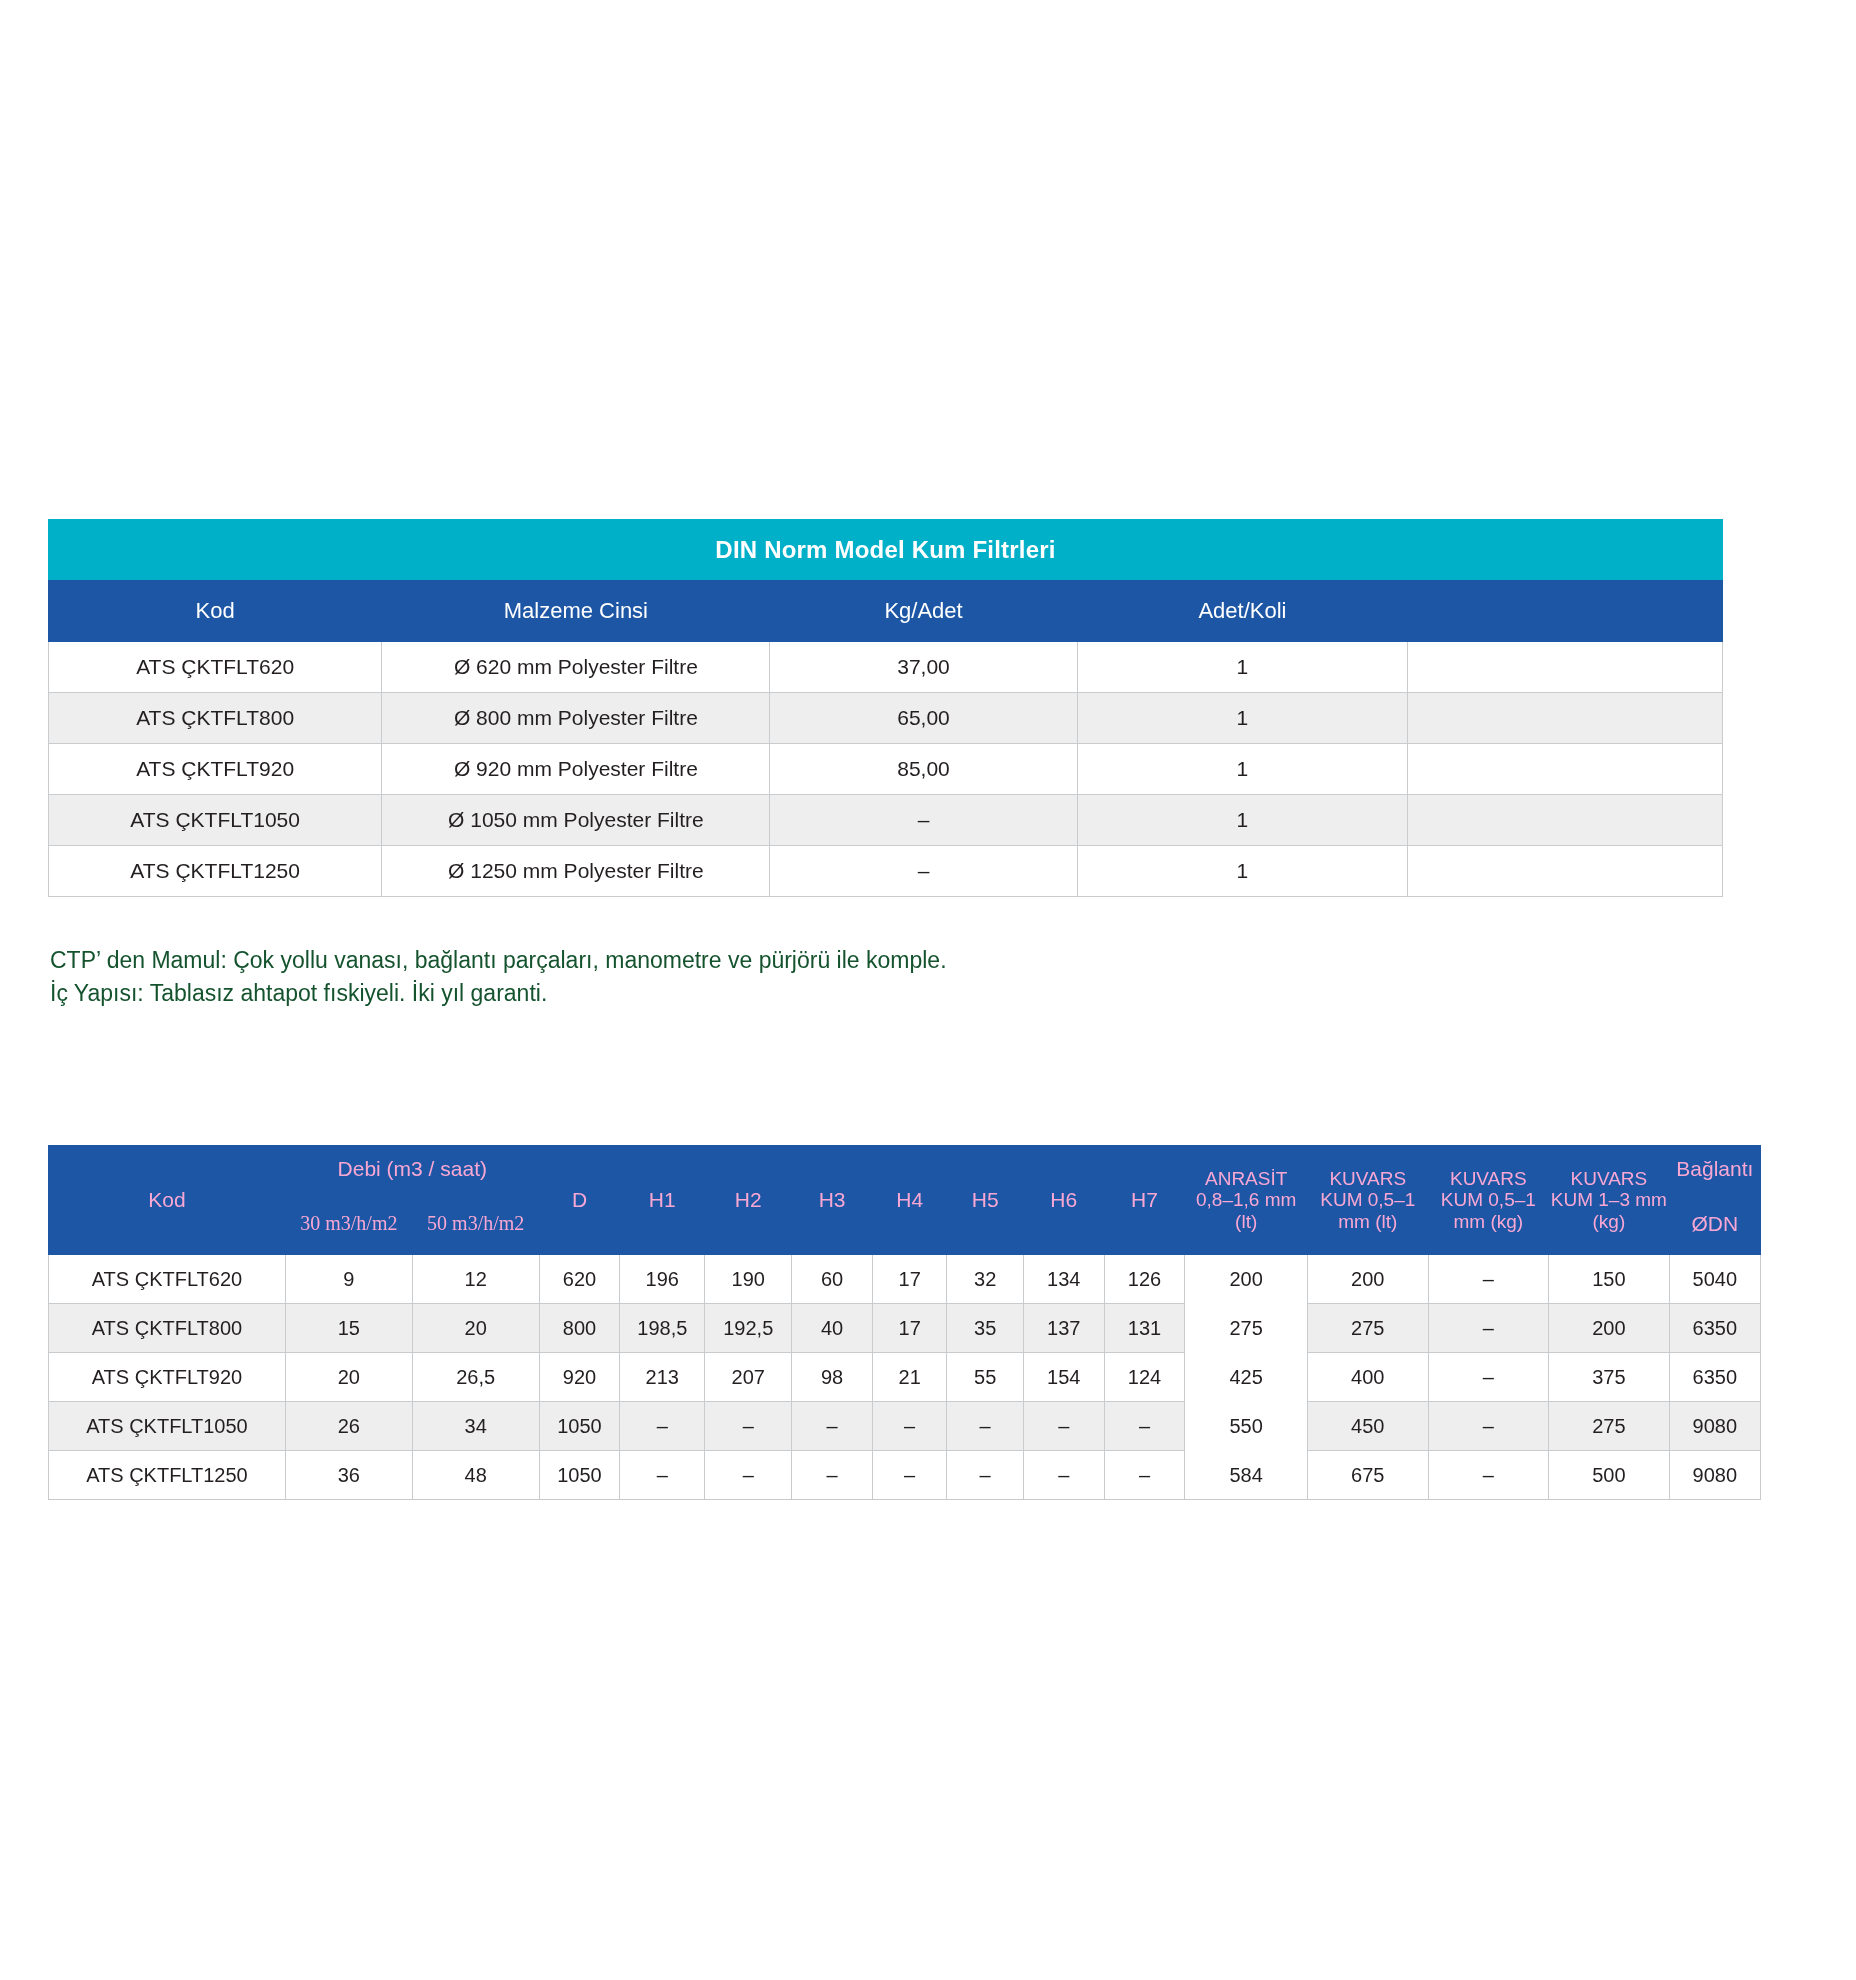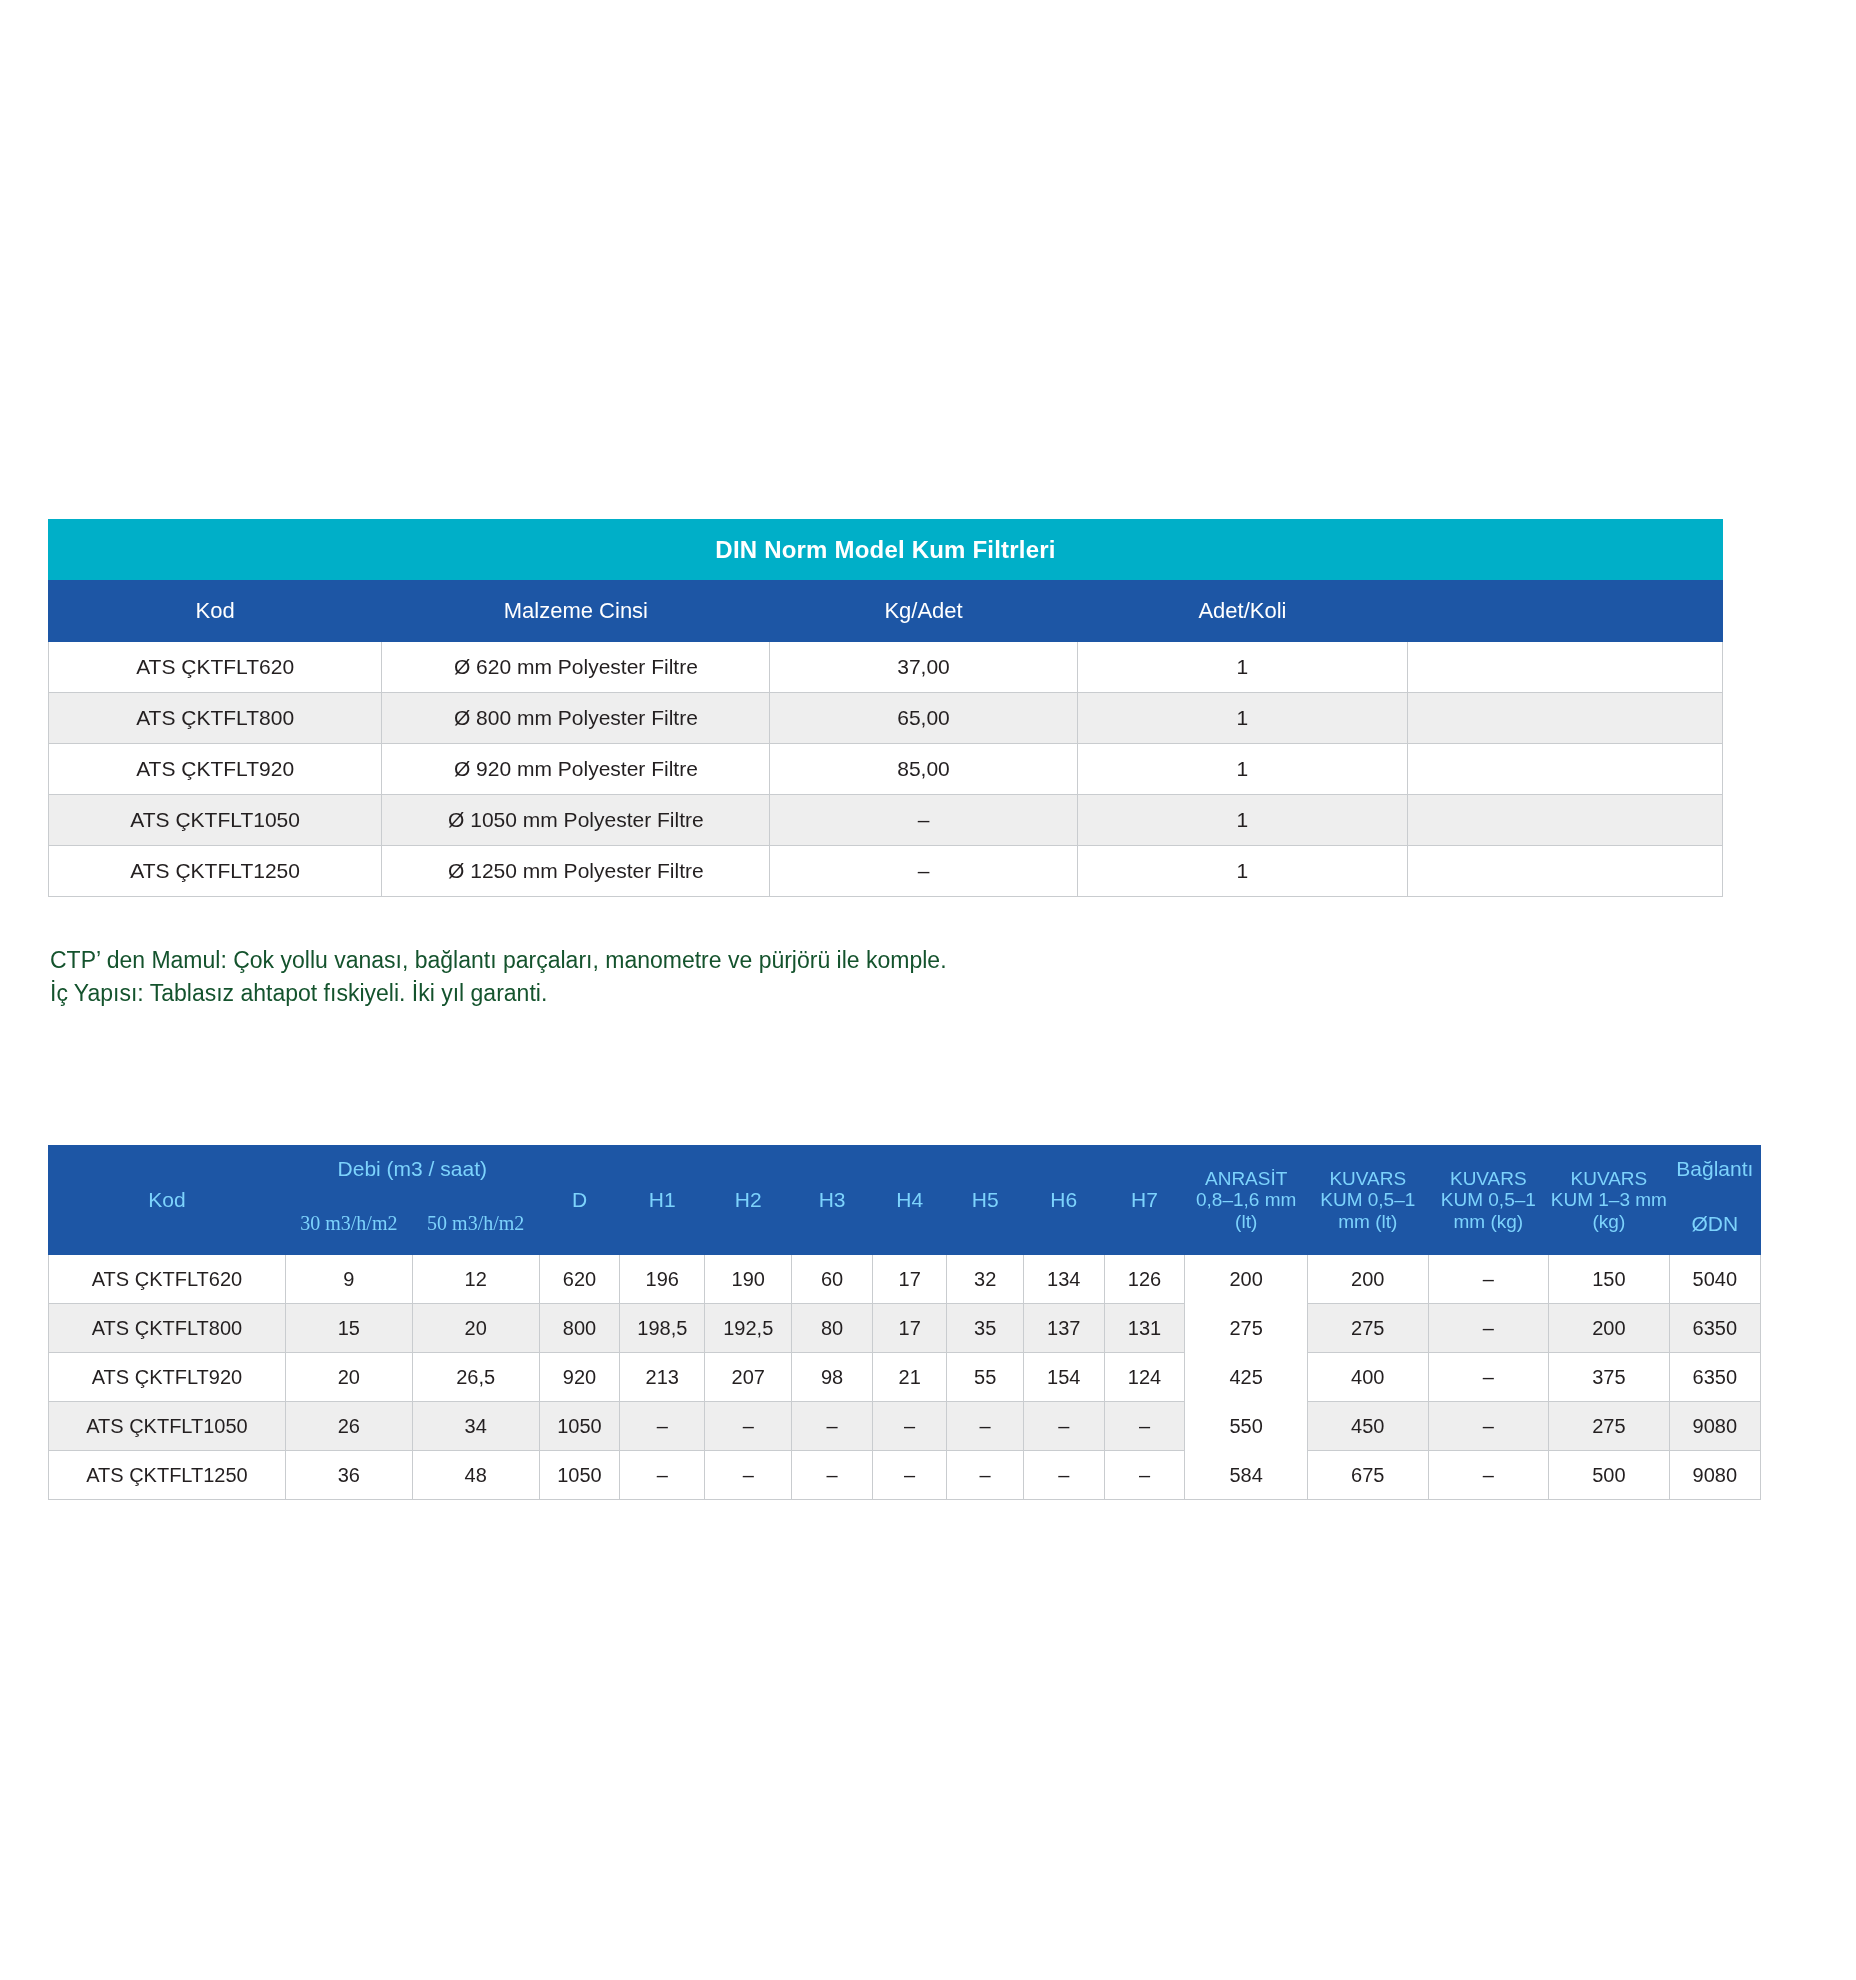--- a/index.html
+++ b/index.html
@@ -96,21 +96,21 @@
     border-collapse: collapse;
     table-layout: fixed;
     width: 100%;
   }
   table.t2 th, table.t2 td {
     border: 1px solid #c9cccf;
     padding: 0;
   }
   table.t2 thead th {
     background: #1D56A5;
-    color: #7dd3fc;
+    color: #f9a8d4;
     font-weight: normal;
     text-align: center;
     vertical-align: middle;
     border: 1px solid #1D56A5 !important;
     line-height: 1.12;
   }
   .th-kod { font-size: 21px; }
   .th-debi { font-size: 21px; }
   .th-sub { font-size: 20px; font-family: Liberation Serif, serif; }
   .th-dim { font-size: 21px; }
@@ -288,21 +288,21 @@
           <td>150</td>
           <td>5040</td>
         </tr>
         <tr class="alt">
           <td class="cell-kod">ATS ÇKTFLT800</td>
           <td>15</td>
           <td>20</td>
           <td>800</td>
           <td>198,5</td>
           <td>192,5</td>
-          <td>80</td>
+          <td>40</td>
           <td>17</td>
           <td>35</td>
           <td>137</td>
           <td>131</td>
           <td>275</td>
           <td>–</td>
           <td>200</td>
           <td>6350</td>
         </tr>
         <tr>

